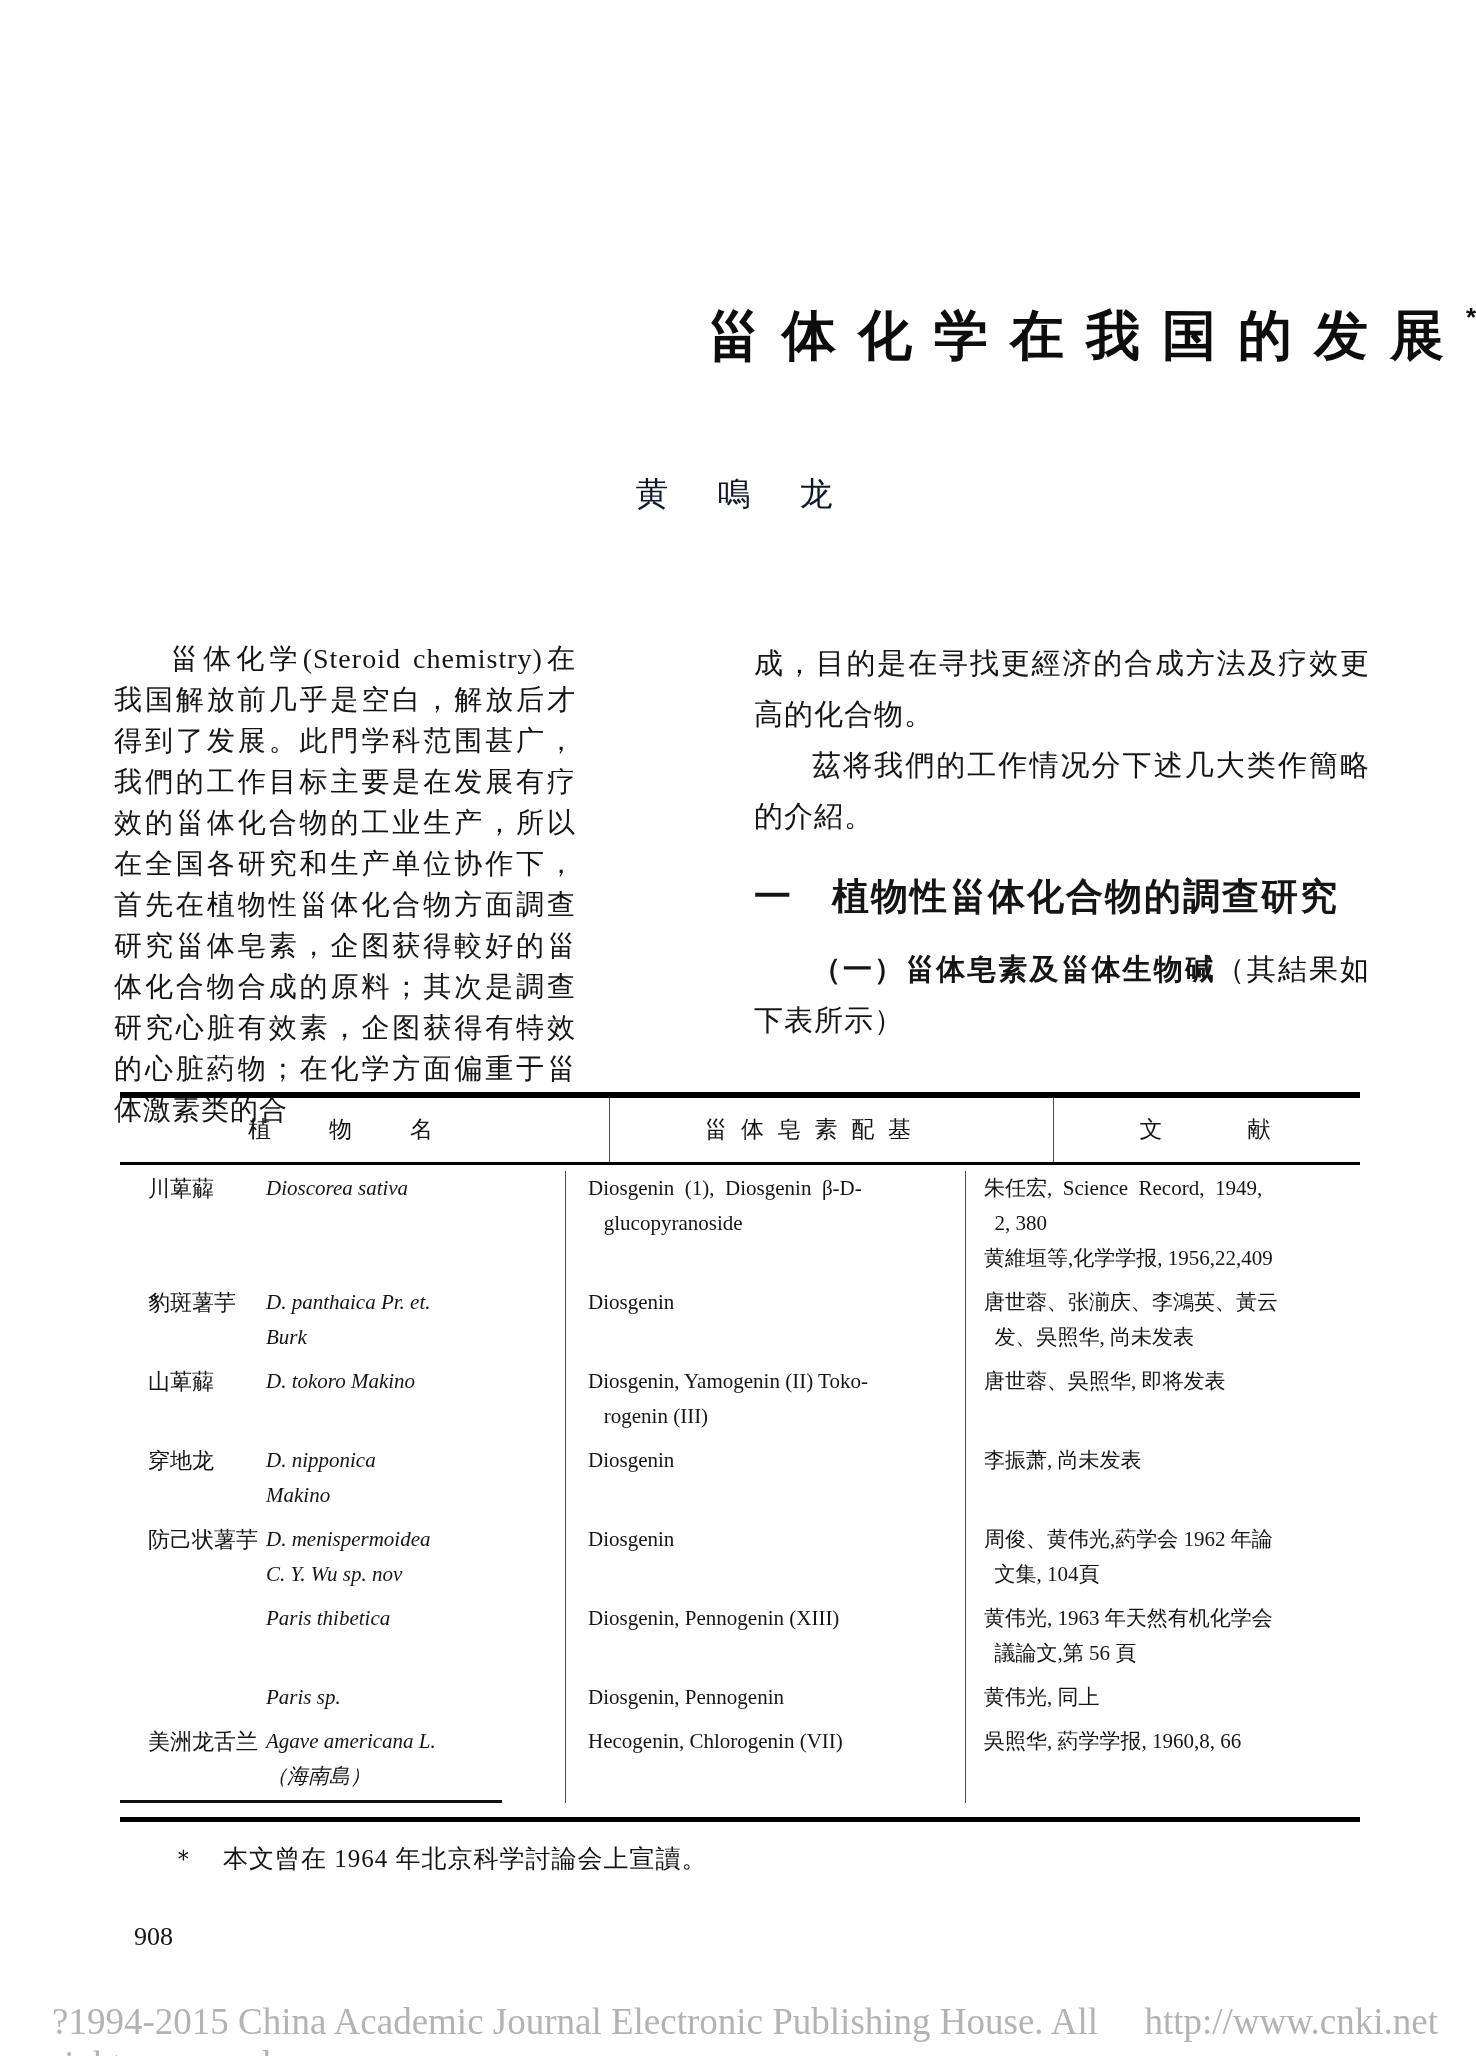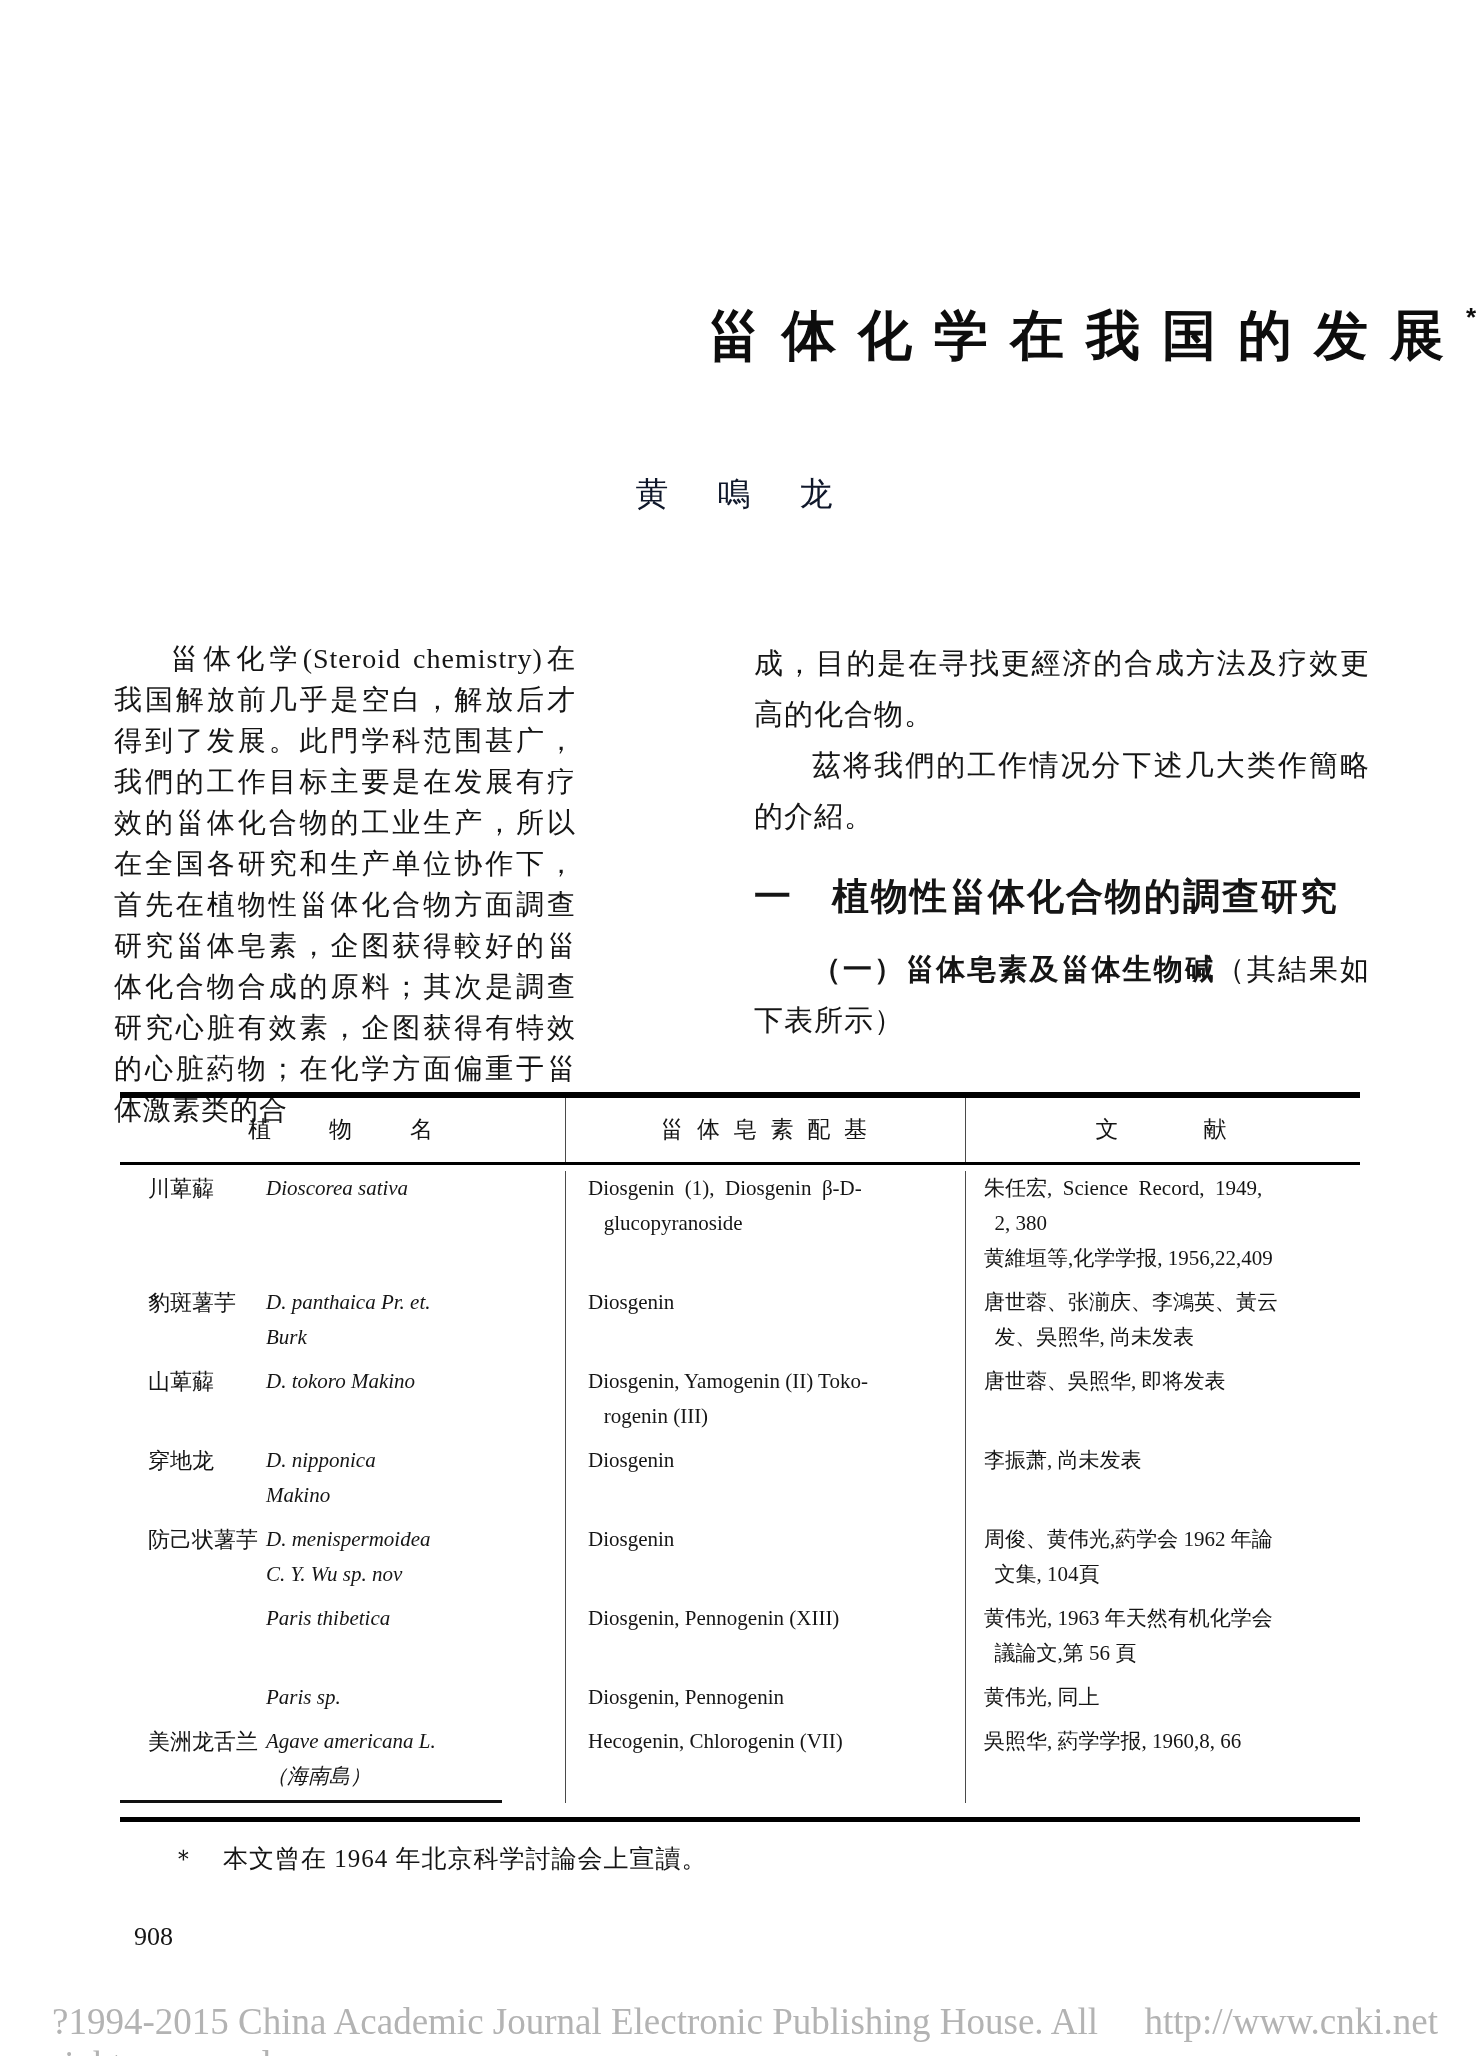--- a/index.html
+++ b/index.html
@@ -76,21 +76,21 @@
     letter-spacing:4px;
     padding-bottom:0;
   }
   .tbody{padding:6px 0 14px 0;}
   .trow{display:flex;}
   .tcell{box-sizing:border-box;line-height:35px;padding-bottom:9px;}
   .c1{width:445px;display:flex;padding-left:28px;}
   .c2{width:400px;border-left:1px solid #4a4a4a;padding-left:22px;}
   .c3{flex:1;border-left:1px solid #4a4a4a;padding-left:18px;}
   .thead .c1{display:block;padding-left:0;}
-  .thead .c2,.thead .c3{padding-left:0;}
+  .thead .c2,.thead .c3{padding-left:0;margin-left:44px;}
   .cn{width:118px;flex:0 0 118px;font-size:22px;}
   .latin{
     flex:1;
     font-family:"Liberation Serif","DejaVu Serif",serif;
     font-style:italic;
     white-space:pre-wrap;
   }
   .sap,.ref{white-space:pre-wrap;}
   
   .footnote-rule{

